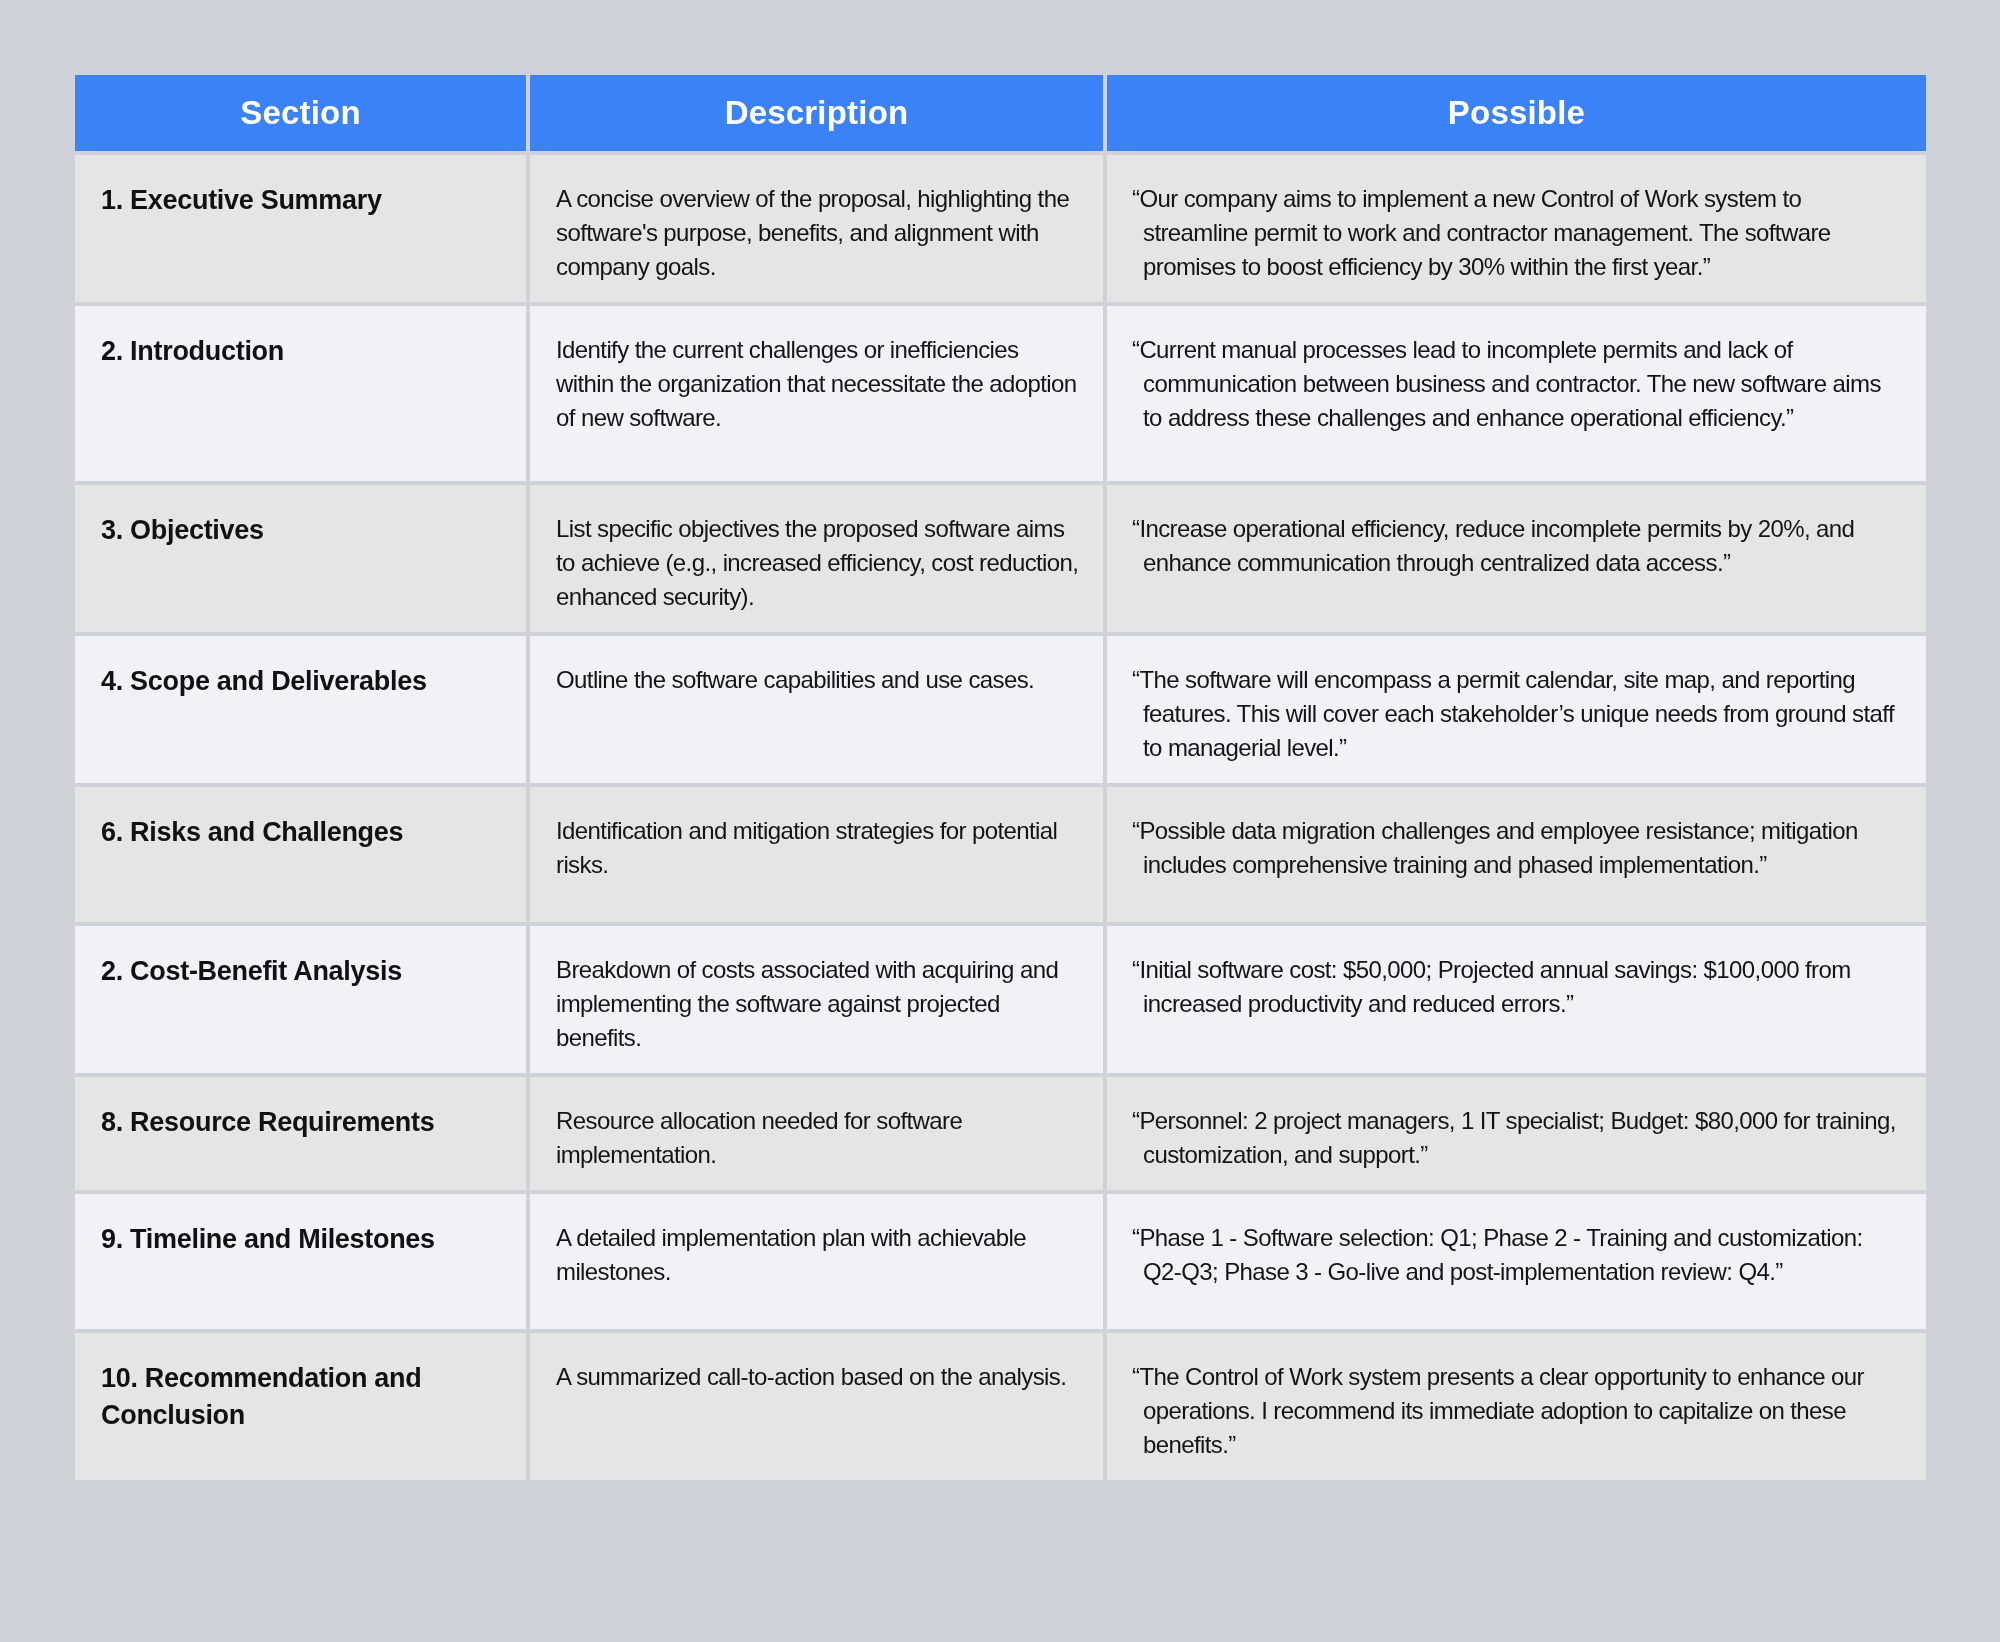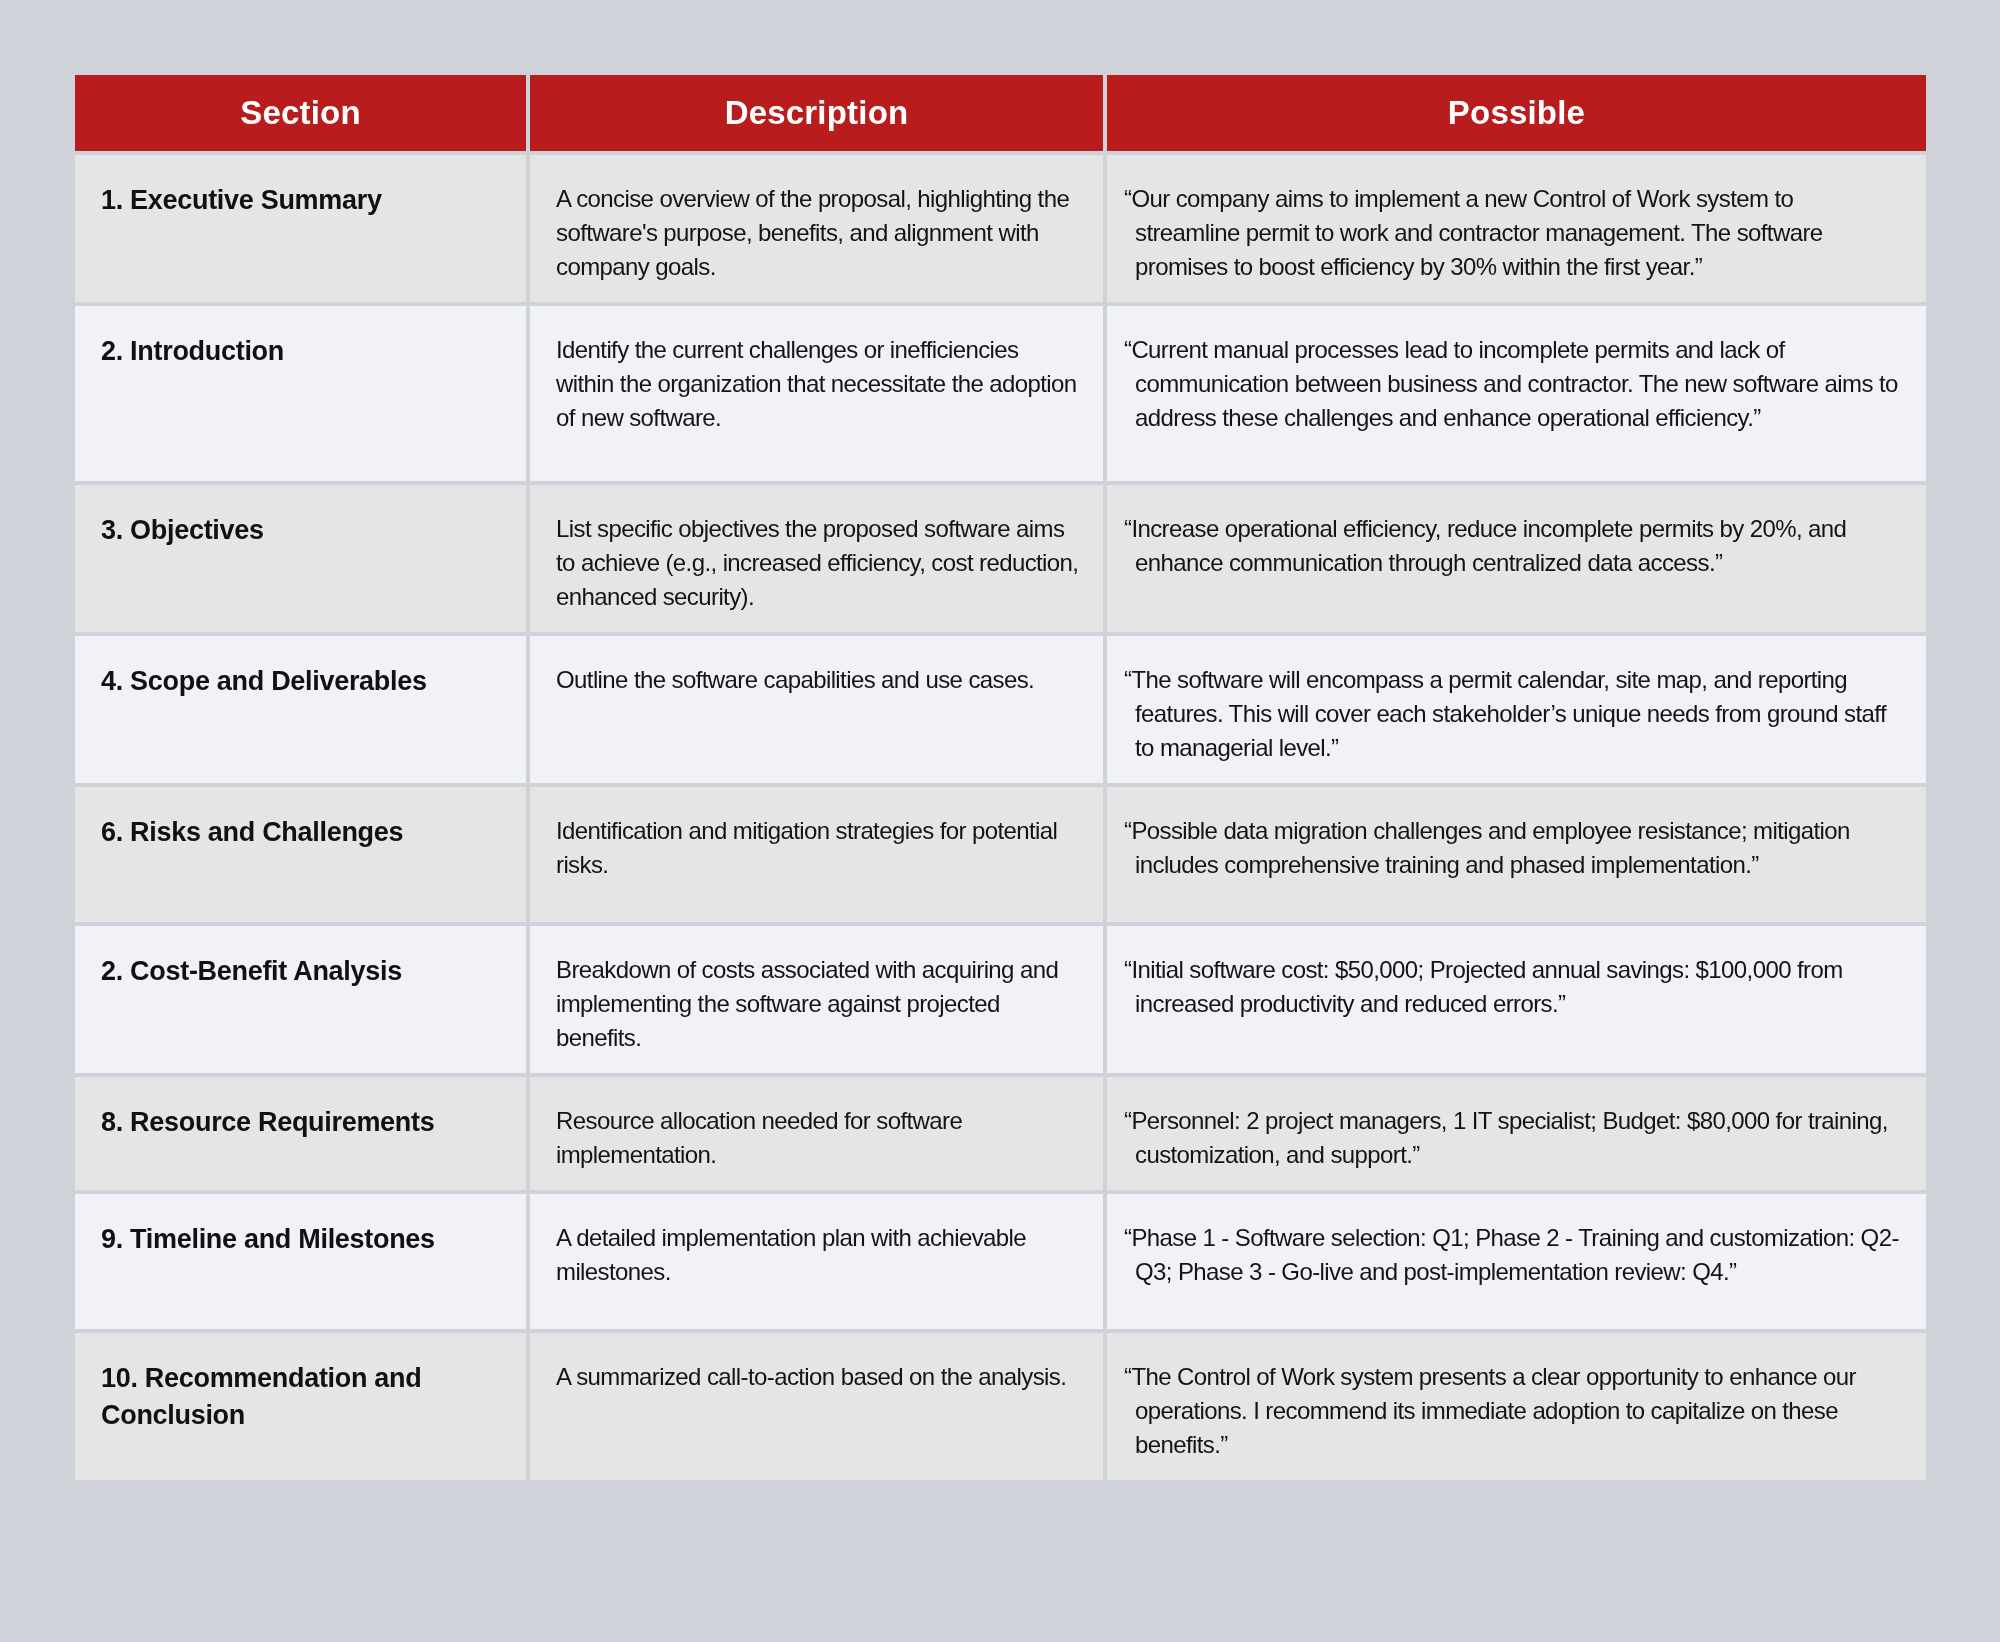--- a/index.html
+++ b/index.html
@@ -19,21 +19,21 @@
   table.proposal-table {
     position: absolute;
     left: 71px;
     top: 71px;
     width: 1859px;
     border-collapse: separate;
     border-spacing: 4px;
     table-layout: fixed;
   }
   th {
-    background: #b91c1c;
+    background: #3b82f6;
     color: #ffffff;
     font-size: 33px;
     font-weight: bold;
     text-align: center;
     vertical-align: middle;
     height: 76px;
     letter-spacing: 0.2px;
   }
   td {
     vertical-align: top;
@@ -48,21 +48,21 @@
   col.c-desc    { width: 573px; }
   col.c-example { width: 819px; }
   td.cell-section {
     font-weight: bold;
     font-size: 27px;
     line-height: 37px;
     letter-spacing: -0.3px;
     color: #111111;
   }
   td.cell-example {
-    padding-left: 28px;
+    padding-left: 36px;
     text-indent: -11px;
   }
 </style>
 </head>
 <body>
 
 <div class="page">
   <table class="proposal-table">
     <colgroup>
       <col class="c-section">

